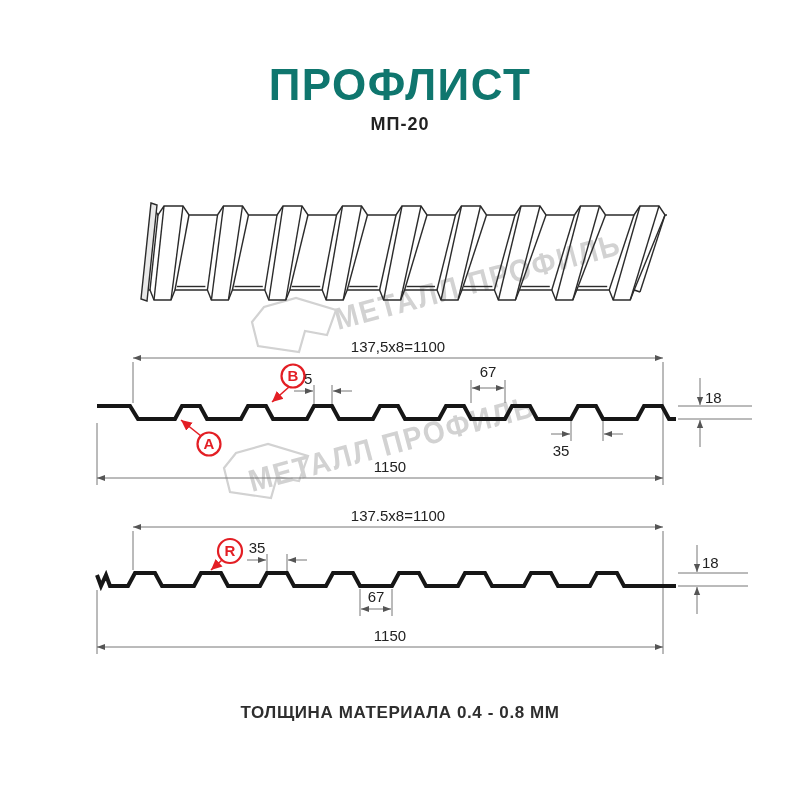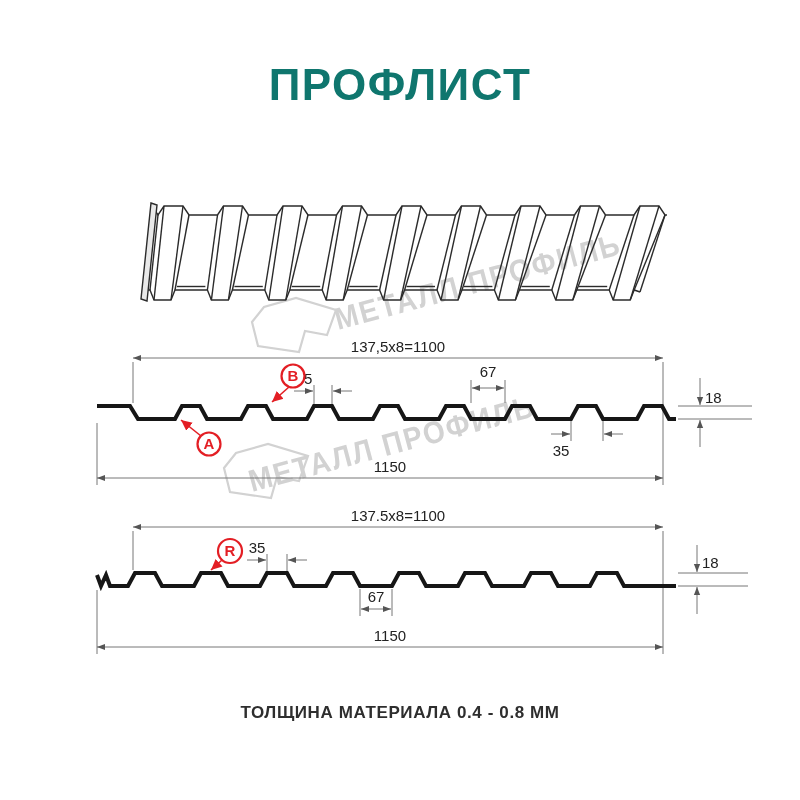--- a/index.html
+++ b/index.html
@@ -21,20 +21,21 @@
   .callout-circle{fill:#fff;stroke:var(--red,#e31e24);stroke-width:2.2;}
   .callout-letter{fill:var(--red,#e31e24);font-size:15px;font-weight:bold;text-anchor:middle;}
   .redline{stroke:var(--red,#e31e24);stroke-width:1.6;}
 </style>
 </head>
 <body>
 
 <div class="page">
 
   <h1 class="title">ПРОФЛИСТ</h1>
+  <div class="subtitle">МП-20</div>
 
   <svg class="diagram" width="800" height="800" viewBox="0 0 800 800">
     <defs>
       <marker id="ah" viewBox="0 0 10 10" refX="9" refY="5" markerWidth="9" markerHeight="9" orient="auto-start-reverse">
         <path d="M0,1.5 L9,5 L0,8.5 z" fill="#555"></path>
       </marker>
       <marker id="ahr" viewBox="0 0 10 10" refX="8.5" refY="5" markerWidth="8" markerHeight="8" orient="auto-start-reverse">
         <path d="M0,1 L8.5,5 L0,9 z" fill="#e31e24"></path>
       </marker>
     </defs>

